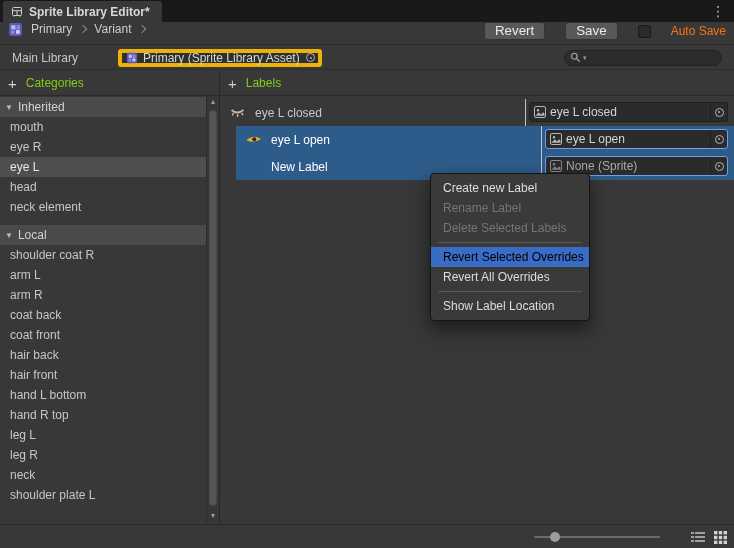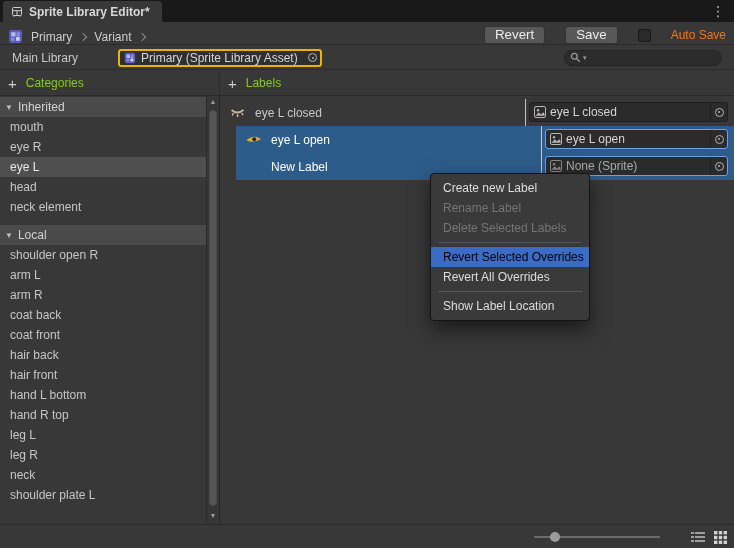--- a/index.html
+++ b/index.html
@@ -9,33 +9,33 @@
     background: #383838; color: #c8c8c8; font-size: 12px; overflow: hidden;
     outline: 1px solid #1c1c1c;
   }
 
   
   .tabbar { position: absolute; top: 0; left: 0; right: 0; height: 22px; background: #191919; display: flex; align-items: flex-end; }
   .tab { height: 21px; margin-left: 3px; background: #383838; border-radius: 3px 3px 0 0; display: flex; align-items: center; gap: 6px; padding: 0 12px 0 8px; color: #d8d8d8; font-weight: bold; }
   .kebab { position: absolute; right: 9px; top: 2px; color: #bdbdbd; font-size: 14px; line-height: 18px; cursor: pointer; }
 
   
-  .toolbar { position: absolute; top: 22px; left: 0; right: 0; height: 23px; background: #383838; border-bottom: 1px solid #2d2d2d; display: flex; align-items: flex-end; padding: 0 8px 0 8px; }
+  .toolbar { position: absolute; top: 22px; left: 0; right: 0; height: 23px; background: #383838; border-bottom: 1px solid #2d2d2d; display: flex; align-items: flex-start; padding: 0 8px 0 8px; }
   .crumbs { display: flex; align-items: center; gap: 8px; margin-left: 8px; }
   .crumb { color: #cccccc; cursor: pointer; }
   .crumb-sep { width: 6px; height: 6px; border-top: 1px solid #8a8a8a; border-right: 1px solid #8a8a8a; transform: rotate(45deg); display: inline-block; }
   .toolbar-right { margin-left: auto; display: flex; align-items: center; gap: 20px; }
   .btn { background: #585858; border: 1px solid #333333; border-radius: 3px; height: 18px; line-height: 16px; padding: 0 10px; color: #ececec; cursor: pointer; }
   .checkbox { width: 13px; height: 13px; background: #2a2a2a; border: 1px solid #191919; border-radius: 2px; cursor: pointer; }
   .autosave-label { color: #f97316; }
 
   
   .libbar { position: absolute; top: 46px; left: 0; right: 0; height: 24px; background: #383838; border-bottom: 1px solid #2d2d2d; display: flex; align-items: center; padding: 0 12px; }
   .lib-label { width: 106px; color: #c8c8c8; }
-  .object-chip { display: flex; align-items: center; gap: 5px; width: 204px; height: 18px; background: #2f2f2f; border: 2px solid #eab308; border-radius: 3px; padding: 0 3px 0 4px; cursor: pointer; }
+  .object-chip { display: flex; align-items: center; gap: 5px; width: 204px; height: 18px; background: #2f2f2f; border: 4px solid #eab308; border-radius: 3px; padding: 0 3px 0 4px; cursor: pointer; }
   .object-chip .chip-text { flex: 1; color: #d6d6d6; white-space: nowrap; overflow: hidden; }
   .picker-circle { width: 9px; height: 9px; border: 1px solid #b3b3b3; border-radius: 50%; position: relative; display: inline-block; flex: none; }
   .picker-circle::after { content: ""; position: absolute; left: 2.5px; top: 2.5px; width: 2px; height: 2px; background: #b3b3b3; border-radius: 50%; }
   .search { margin-left: auto; width: 158px; height: 16px; background: #2c2c2c; border: 1px solid #232323; border-radius: 8px; display: flex; align-items: center; padding: 0 6px 0 5px; gap: 2px; }
   .search input { flex: 1; background: transparent; border: none; outline: none; color: #dddddd; font-size: 11px; font-family: "Liberation Sans", sans-serif; min-width: 0; }
   .search-caret { font-size: 7px; color: #9a9a9a; }
 
   
   .panel-headers { position: absolute; top: 71px; left: 0; right: 0; height: 25px; background: #383838; border-bottom: 1px solid #2a2a2a; display: flex; }
   .ph-left { width: 220px; border-right: 1px solid #2a2a2a; display: flex; align-items: center; gap: 9px; padding: 0 8px; }
@@ -177,21 +177,21 @@
           </div>
           <div class="cat-item">mouth</div>
           <div class="cat-item">eye R</div>
           <div class="cat-item selected">eye L</div>
           <div class="cat-item">head</div>
           <div class="cat-item">neck element</div>
           <div class="group-header mt">
             <span class="tri">▼</span>
             <span>Local</span>
           </div>
-          <div class="cat-item">shoulder open R</div>
+          <div class="cat-item">shoulder coat R</div>
           <div class="cat-item">arm L</div>
           <div class="cat-item">arm R</div>
           <div class="cat-item">coat back</div>
           <div class="cat-item">coat front</div>
           <div class="cat-item">hair back</div>
           <div class="cat-item">hair front</div>
           <div class="cat-item">hand L bottom</div>
           <div class="cat-item">hand R top</div>
           <div class="cat-item">leg L</div>
           <div class="cat-item">leg R</div>

